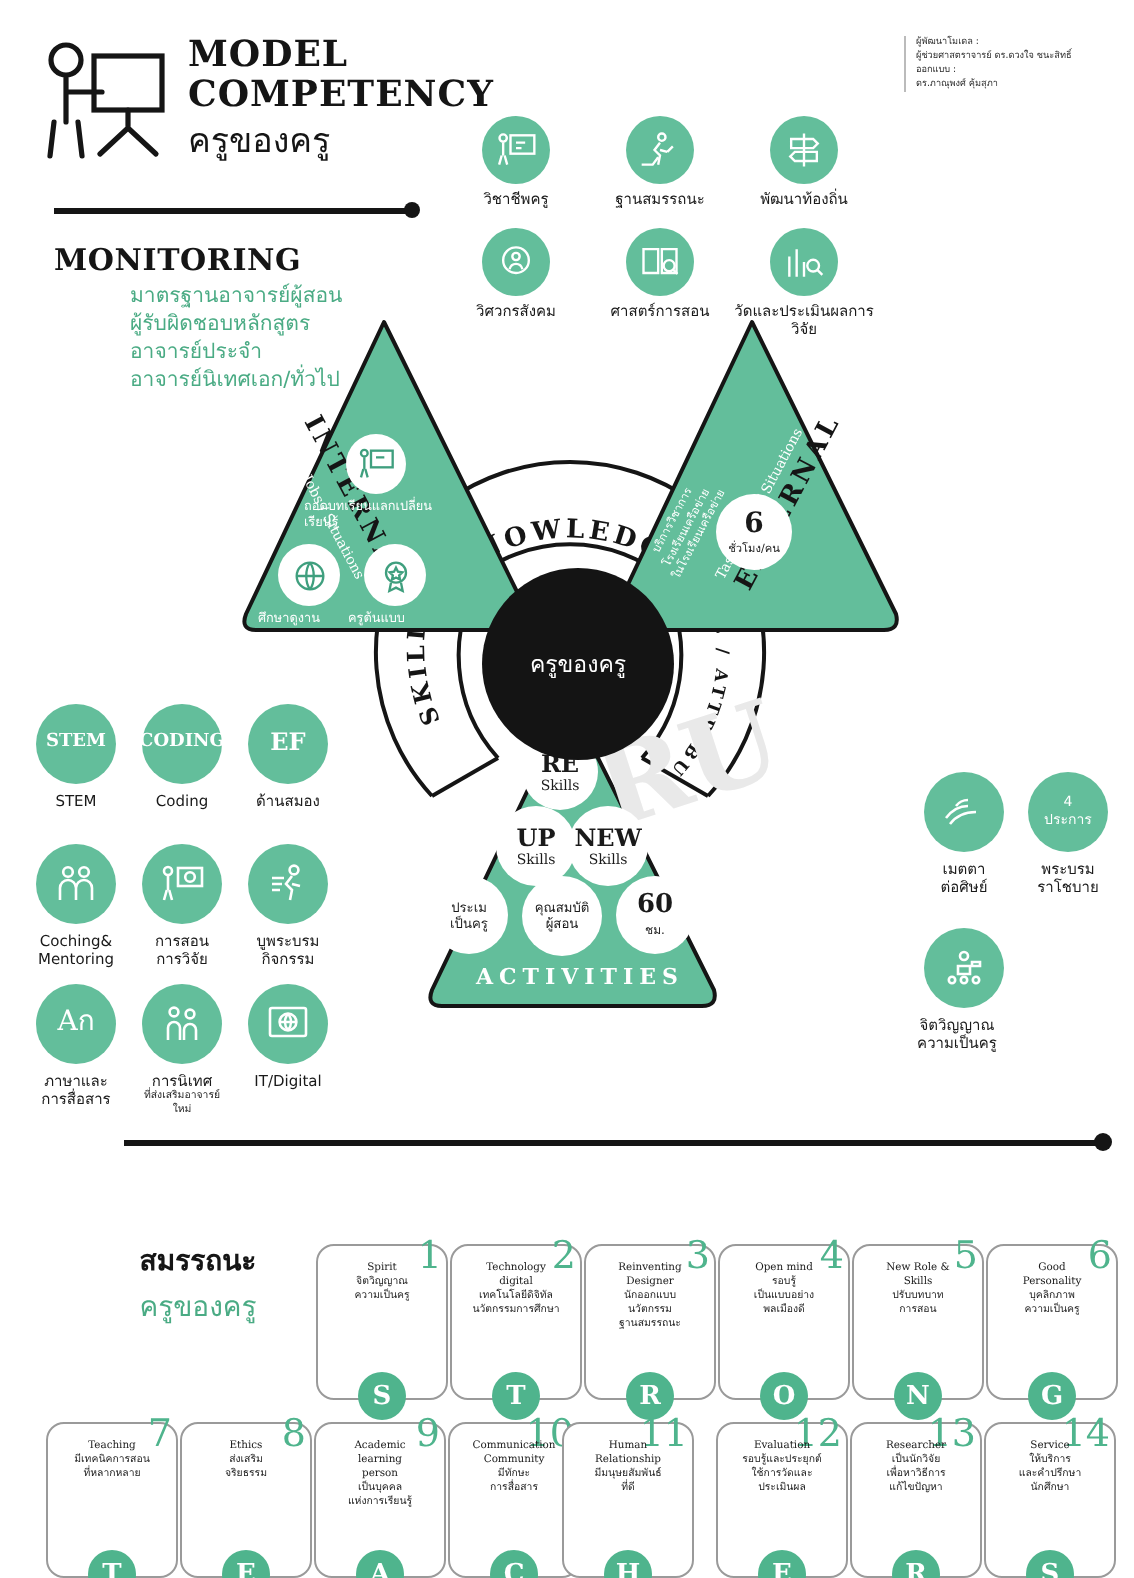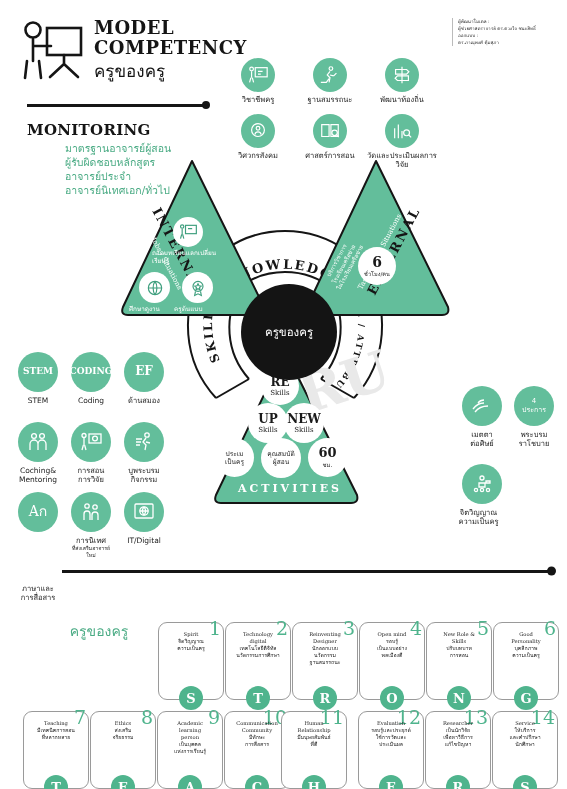--- a/index.html
+++ b/index.html
@@ -401,21 +401,21 @@
       <div class="badge badge-40">
         <svg width="24" height="24" viewBox="0 0 24 24" fill="none" stroke="#fff" stroke-width="1.3">
           <circle cx="15" cy="5" r="2.2"></circle>
             <path d="M14 8l-3 4 3 3-1 5M14 12l4 1M4 9h6M4 12h5M4 15h4"></path>
         </svg>
       </div>
       <div class="ico-cap" style="white-space:pre-line;">บูพระบรม
 กิจกรรม</div>
     </div>
 
-    <div class="gcell" style="left:0;top:140px;gap:48px;">
+    <div class="gcell" style="left:0;top:140px;">
       <div class="badge badge-40">
         <span class="badge-txt" style="font-size:14px;font-weight:normal;">Aก</span>
       </div>
       <div class="ico-cap" style="white-space:pre-line;">ภาษาและ
 การสื่อสาร</div>
     </div>
     <div class="gcell" style="left:53px;top:140px;">
       <div class="badge badge-40">
         <svg width="24" height="24" viewBox="0 0 24 24" fill="none" stroke="#fff" stroke-width="1.3">
           <circle cx="8" cy="6" r="2.2"></circle>
@@ -469,20 +469,21 @@
       <div class="ico-cap" style="white-space:pre-line;width:58px;margin-left:-7px;">จิตวิญญาณ
 ความเป็นครู</div>
     </div>
   </div>
 
   <div class="botrule">
     <span class="dot"></span>
   </div>
 
   <div class="bot-title">
+    <div class="l1">สมรรถนะ</div>
     <div class="l2">ครูของครู</div>
   </div>
 
   <div class="cards">
 
     <div class="card" style="left:158px;top:22px;">
         <span class="num">1</span>
         <span class="ctxt">
           <span class="en" style="white-space:pre-line;display:block;">Spirit</span>
           <span style="white-space:pre-line;display:block;">จิตวิญญาณ

